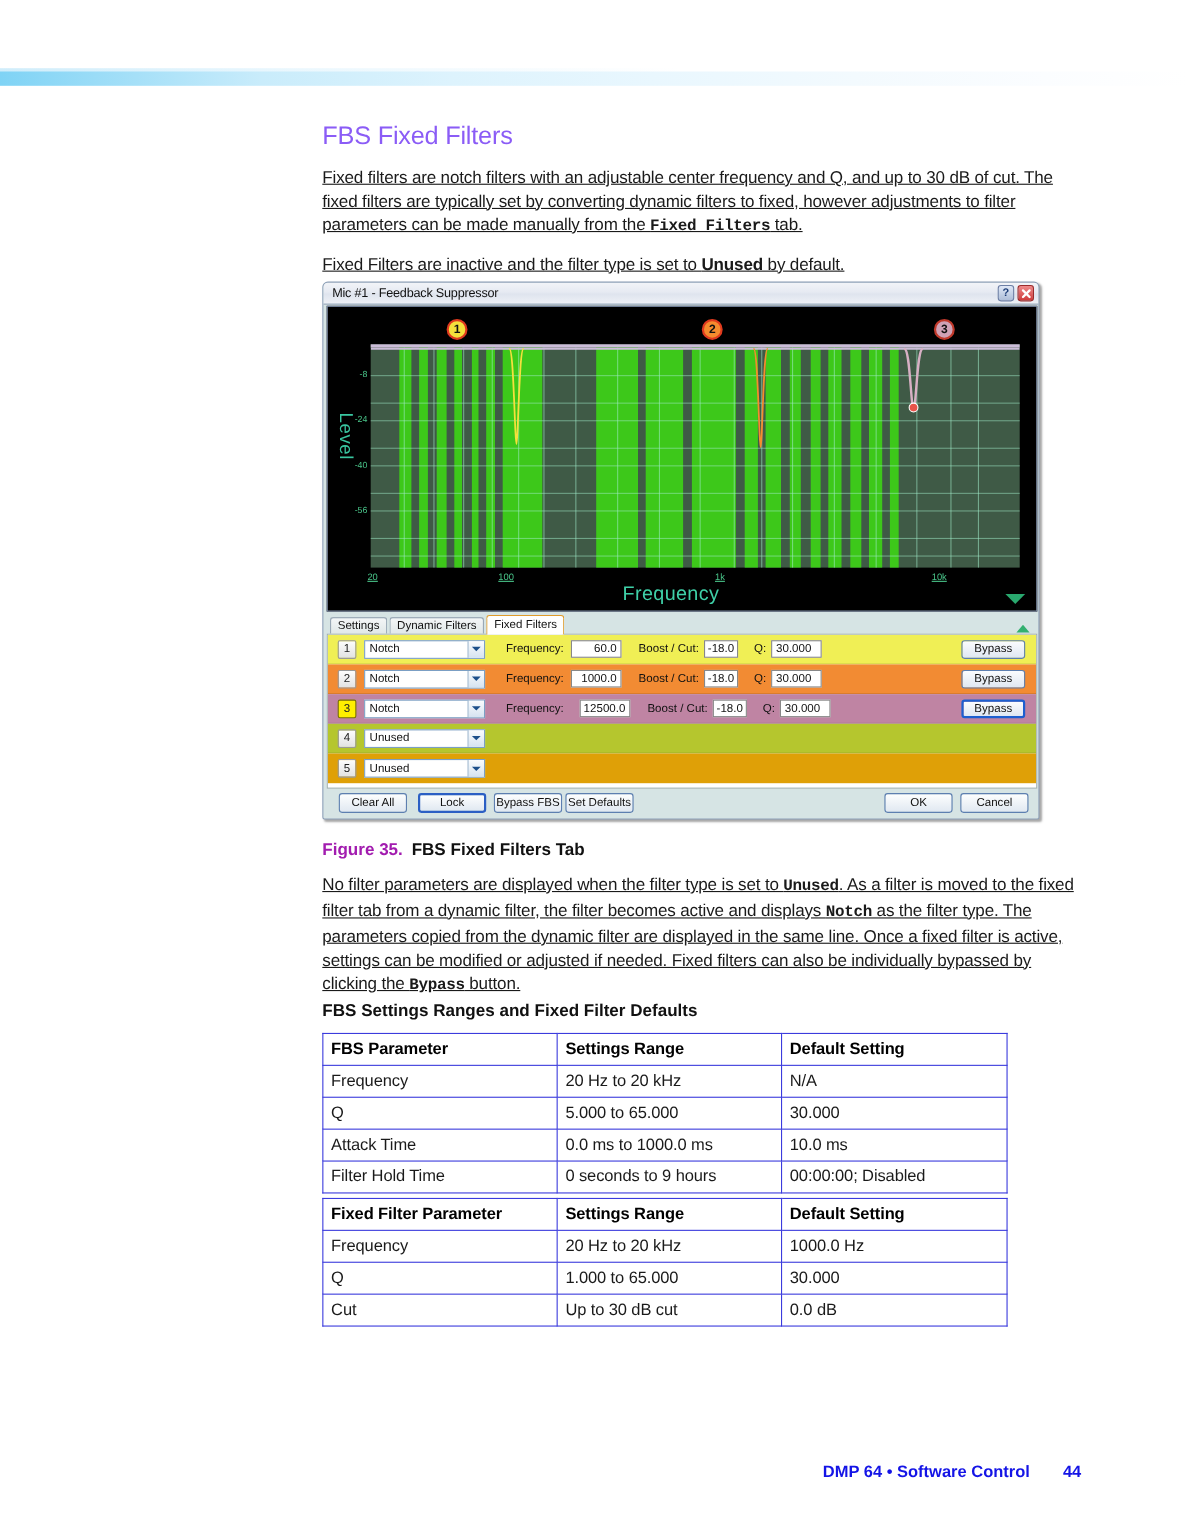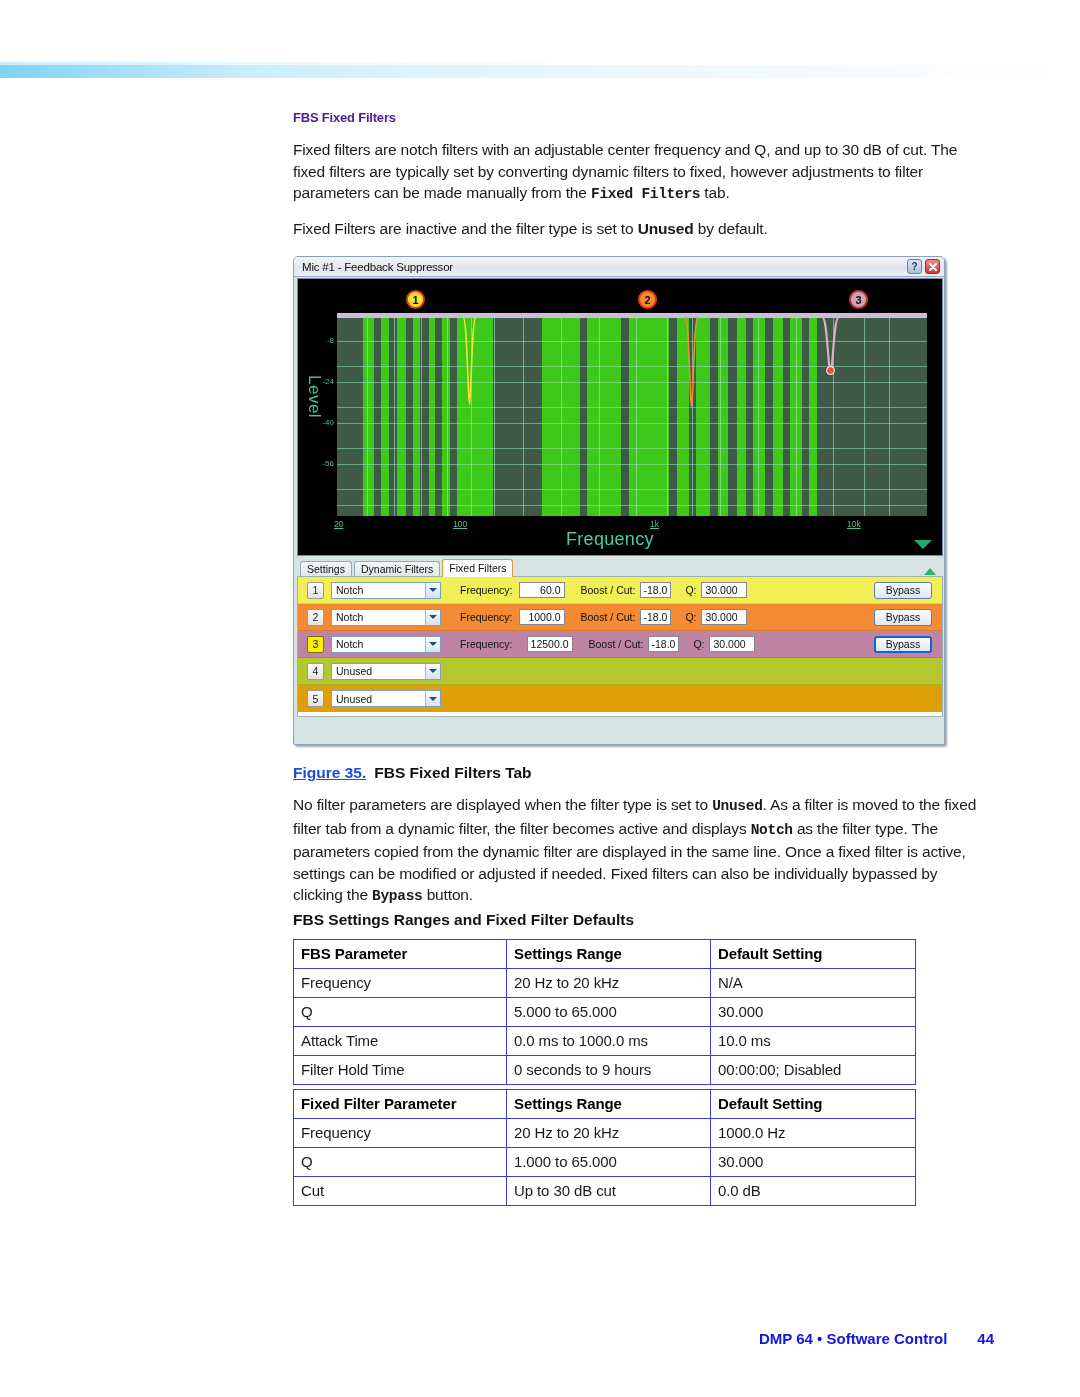--- a/index.html
+++ b/index.html
@@ -19,26 +19,27 @@
   }
   .topband2{
     position:absolute; left:0; top:62px; width:620px; height:4px;
     background:linear-gradient(to right,rgba(150,215,245,.45) 0%, rgba(190,230,250,.3) 45%, rgba(255,255,255,0) 100%);
   }
 
   
   .content{ position:absolute; left:293px; top:110px; width:690px; }
 
   h2.section{
-    font-size:13px; font-weight:bold; color:#4c1d95; margin:0 0 14px 0;
+    font-size:23px; font-weight:normal; color:#8b5cf6; margin:0 0 14px 0;
     letter-spacing:-0.2px;
   }
   p.body{
     font-size:15.5px; line-height:21.5px; margin:0 0 12px 0; color:#1a1a1a;
     letter-spacing:-0.15px;
+    text-decoration:underline;
   }
   .mono{ font-family:"Liberation Mono", monospace; font-weight:bold; font-size:14.5px; letter-spacing:-0.3px;}
   .b{ font-weight:bold; }
 
   
   .shot{
     position:absolute; left:293px; top:256px; width:652px; height:489px;border-radius:32px;
   }
   .win{
     position:absolute; inset:0;
@@ -180,41 +181,41 @@
     background:linear-gradient(to bottom,#fdfefe,#e0e8f1);
     border:1px solid #5d7fb0; border-radius:3px;
     font-size:10.5px; display:flex;align-items:center;justify-content:center; color:#111;
   }
   .wbtn.hot{ border-color:#2b5fc4; border-width:2px; }
 
   
   .figcap{
     position:absolute; left:293px; top:764px; font-size:15.5px; font-weight:bold;
   }
-  .figcap .num{ color:#1d4ed8;text-decoration:underline; }
+  .figcap .num{ color:#a21caf; }
   .figcap .txt{ color:#111; margin-left:8px; }
 
   
   .subhead{ font-size:15.5px; font-weight:bold; color:#111; }
   table.t{
     border-collapse:collapse; width:622px; table-layout:fixed;
   }
   table.t td, table.t th{
     border:1px solid #3b3bdd; padding:5px 7px 6px 7px;
     font-size:15px; text-align:left; color:#1a1a1a; font-weight:normal;
     letter-spacing:-0.1px;
   }
   table.t thead th{ font-weight:bold; color:#000; }
   table.t col.c1{ width:213px; }
   table.t col.c2{ width:204px; }
   table.t col.c3{ width:205px; }
 
   
   .pfoot{
-    position:absolute; right:86px; top:1330px;
+    position:absolute; right:97px; top:1330px;
     font-size:15px; font-weight:bold; color:#1414e6;
   }
   .pfoot .pg{ margin-left:30px; }
 </style>
 </head>
 <body>
 
 <div class="topband2"></div>
 <div class="topband"></div>
 
@@ -406,20 +407,28 @@
         <div class="numbox">5</div>
         <div class="combo">
           <span>Unused</span>
           <span class="arrowbox">
               <i></i>
             </span>
         </div>
       </div>
     </div>
 
+    <div class="btnbar">
+      <div class="wbtn" style="left:11px; width:62px;">Clear All</div>
+      <div class="wbtn hot" style="left:83px; width:62px;">Lock</div>
+      <div class="wbtn" style="left:152px; width:62px;">Bypass FBS</div>
+      <div class="wbtn" style="left:217px; width:62px;">Set Defaults</div>
+      <div class="wbtn" style="left:507px; width:62px;">OK</div>
+      <div class="wbtn" style="left:576px; width:62px;">Cancel</div>
+    </div>
 
   </div>
 </div>
 
 <div class="figcap">
   <span class="num">Figure 35.</span><span class="txt">FBS Fixed Filters Tab</span>
 </div>
 
 <div style="position:absolute; left:293px; top:794px; width:690px;">
   <p class="body"><span>No filter parameters are displayed when the filter type is set to </span><span class="mono">Unused</span><span>. As a filter is moved to the fixed filter tab from a dynamic filter, the filter becomes active and displays </span><span class="mono">Notch</span><span> as the filter type. The parameters copied from the dynamic filter are displayed in the same line. Once a fixed filter is active, settings can be modified or adjusted if needed. Fixed filters can also be individually bypassed by clicking the </span><span class="mono">Bypass</span><span> button.</span></p>

